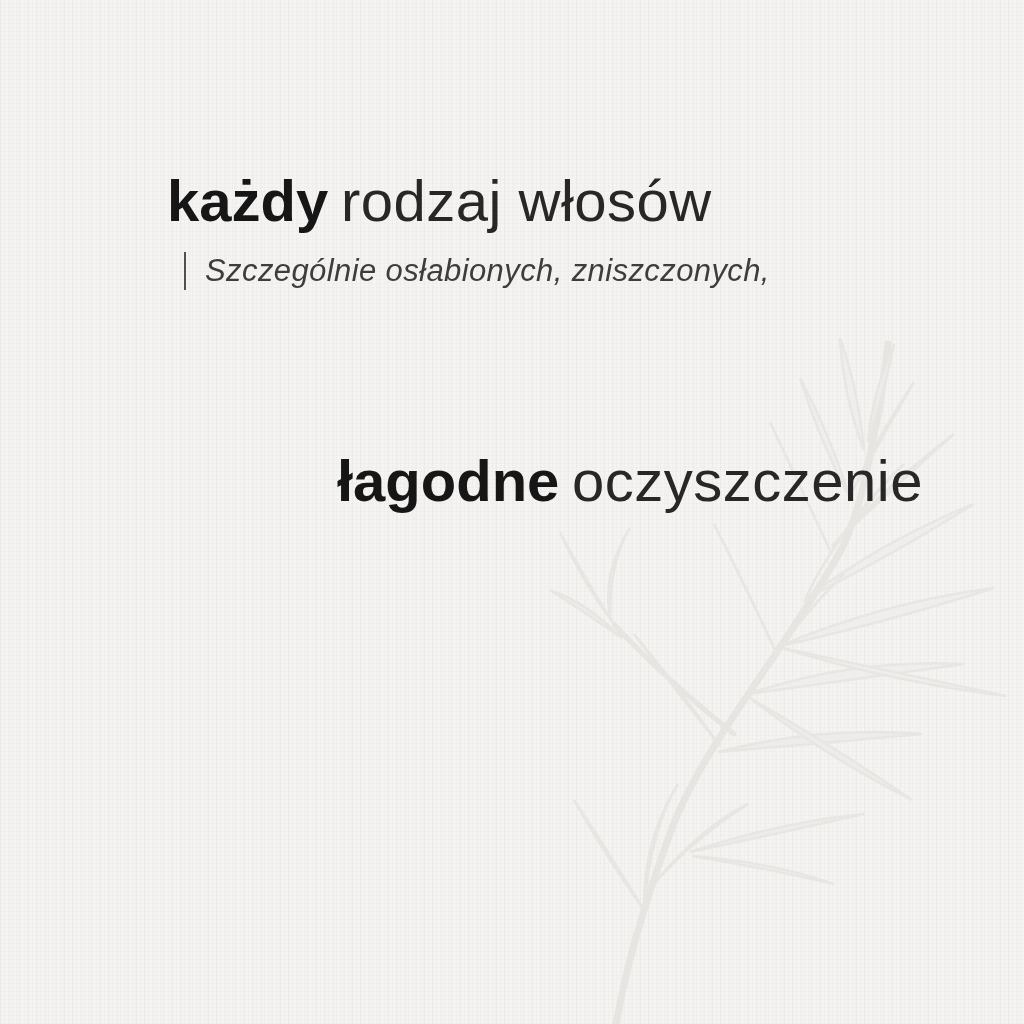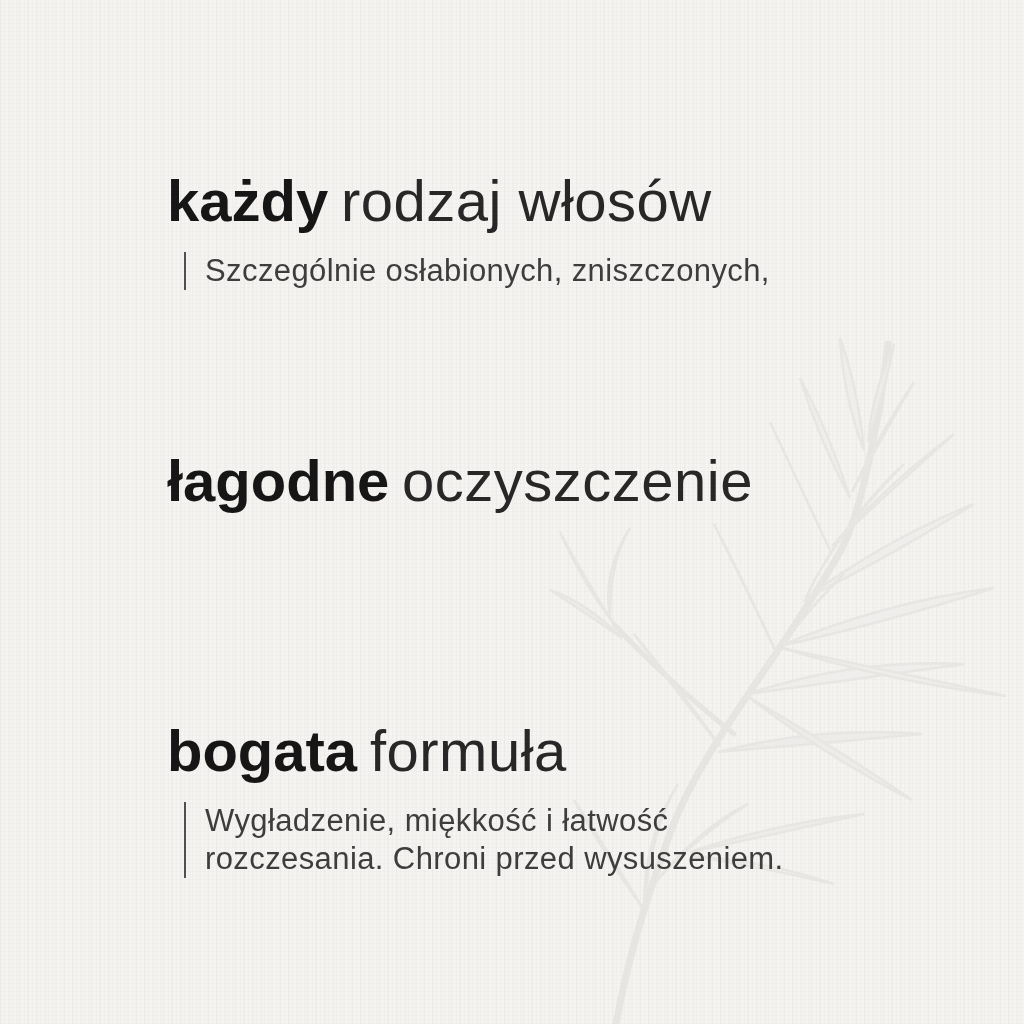--- a/index.html
+++ b/index.html
@@ -25,21 +25,21 @@
     left: 540px; top: 330px;
     width: 484px; height: 694px;
   }
 
   .feature {
     position: absolute;
     left: 155px;
     width: 780px;
   }
   #section-1 { top: 160px; }
-  #section-2 { top: 440px; }
+  #section-2 { top: 440px; text-align: right; }
   #section-3 { top: 710px; }
 
   .title {
     margin: 12px;
     font-size: 58px;
     line-height: 58px;
     font-weight: 300;
     color: #272727;
     letter-spacing: 0.5px;
     white-space: nowrap;
@@ -54,21 +54,21 @@
   .desc {
     margin: 22px 0 0 29px;
     border-left: 2px solid #4f4f4f;
     padding-left: 19px;
     font-size: 31px;
     line-height: 38px;
     font-weight: 400;
     color: #3d3d3d;
     letter-spacing: 0.4px;
   }
-  .desc-line { white-space: nowrap; }
+  .desc-line { white-space: nowrap; font-style: italic; }
 </style>
 </head>
 <body>
 
 <div class="canvas">
 
   <svg class="sprig" viewBox="0 0 484 694" xmlns="http://www.w3.org/2000/svg" aria-hidden="true">
     <g stroke="#e7e6e3" stroke-width="2.5" fill="#efeeec">
 
       <path d="M76,694 C86,640 98,592 132,498 C164,414 236,334 300,222 C322,182 332,112 339,82 C344,46 346,30 348,14" fill="none" stroke="#e6e5e2" stroke-width="7" stroke-linecap="round"></path>
@@ -108,21 +108,14 @@
     <h2 class="title"><span class="t-bold">każdy</span><span class="t-light">rodzaj włosów</span></h2>
     <div class="desc">
       <div class="desc-line">Szczególnie osłabionych, zniszczonych,</div>
     </div>
   </section>
 
   <section class="feature" id="section-2">
     <h2 class="title"><span class="t-bold">łagodne</span><span class="t-light">oczyszczenie</span></h2>
   </section>
 
-  <section class="feature" id="section-3">
-    <h2 class="title"><span class="t-bold">bogata</span><span class="t-light">formuła</span></h2>
-    <div class="desc">
-      <div class="desc-line">Wygładzenie, miękkość i łatwość</div>
-      <div class="desc-line">rozczesania. Chroni przed wysuszeniem.</div>
-    </div>
-  </section>
 
 </div>
 
 </body></html>

